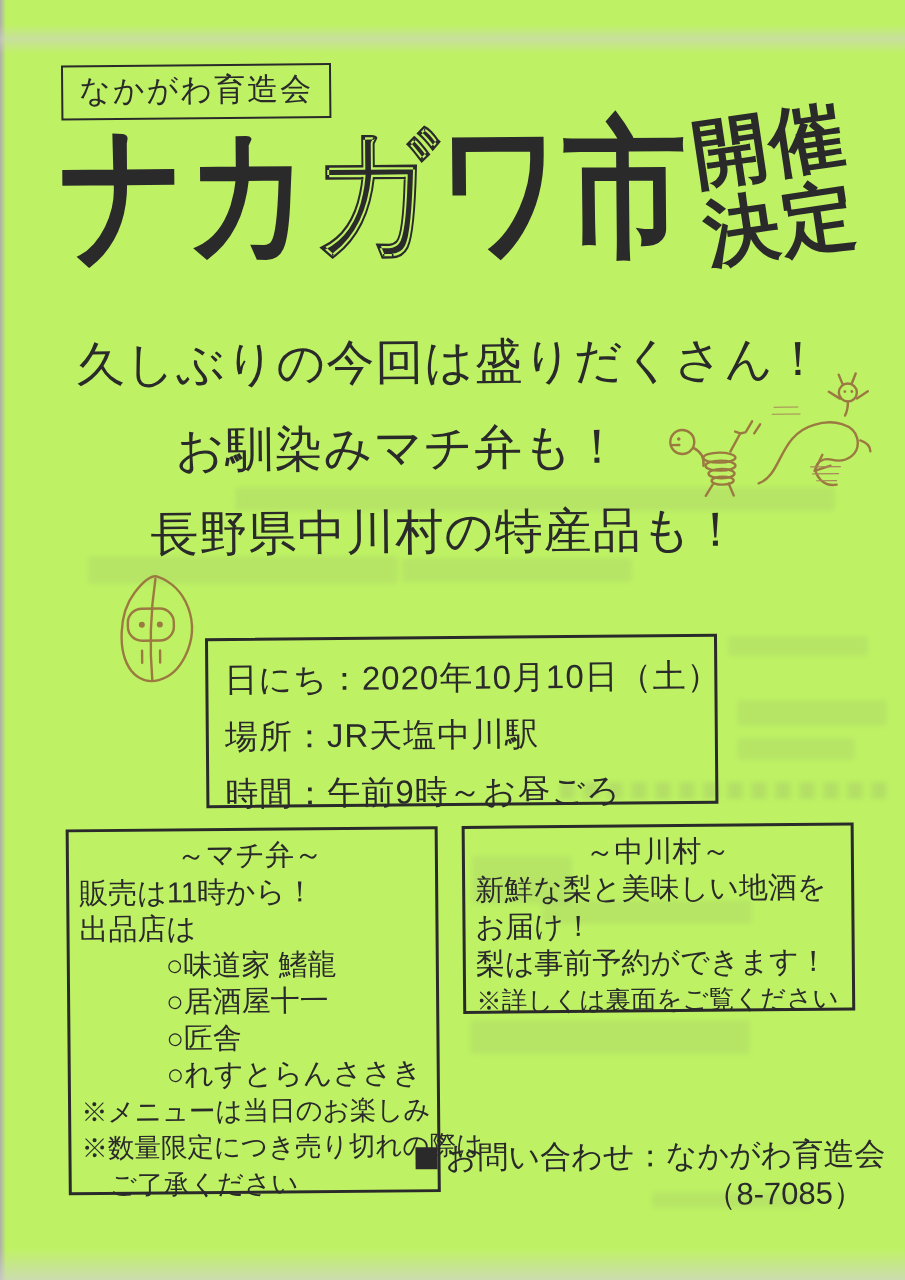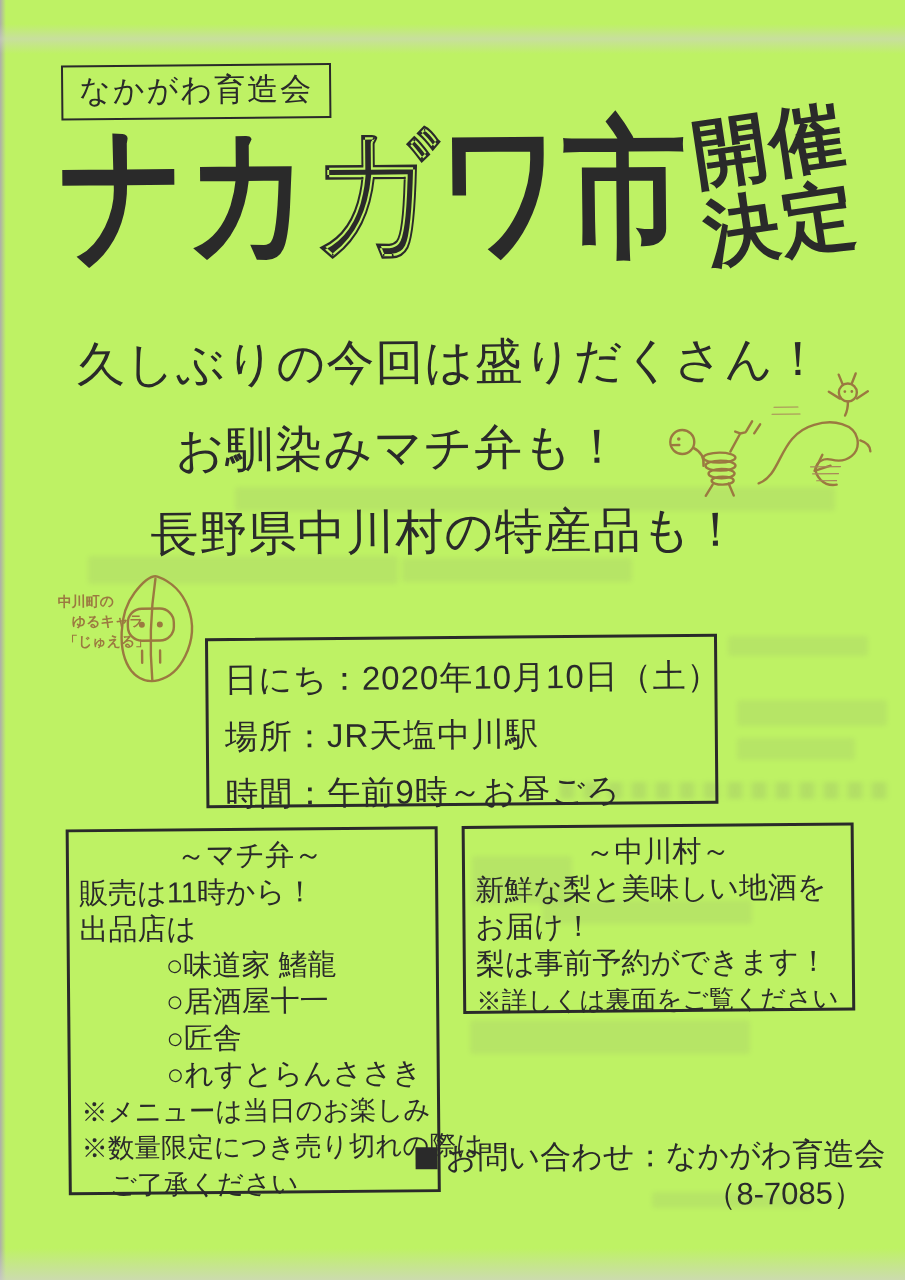--- a/index.html
+++ b/index.html
@@ -162,25 +162,20 @@
     </svg>
 
     <svg class="mascot" viewBox="0 0 160 120">
       <path class="ln" d="M106,6 c28,10 44,46 27,80 c-13,26 -40,32 -54,14 c-14,-19 -12,-58 4,-78 c7,-9 16,-18 23,-16 z"></path>
       <path class="ln" d="M104,8 c-5,32 -7,64 -4,102"></path>
       <rect class="ln" x="76" y="38" width="46" height="32" rx="14"></rect>
       <circle class="dot" cx="90" cy="54" r="3"></circle>
       <circle class="dot" cx="108" cy="54" r="3"></circle>
       <path class="ln" d="M90,80 v12 m18,-12 v12"></path>
     </svg>
-    <div class="mascot-note">
-      <div class="n1">中川町の</div>
-      <div class="n2">ゆるキャラ</div>
-      <div class="n3">「じゅえる」</div>
-    </div>
 
     <div class="info-box">
       <div>日にち：2020年10月10日（土）</div>
       <div>場所：JR天塩中川駅</div>
       <div>時間：午前9時～お昼ごろ</div>
     </div>
 
     <div class="box machiben">
       <div class="bx-title">～マチ弁～</div>
       <div>販売は11時から！</div>

